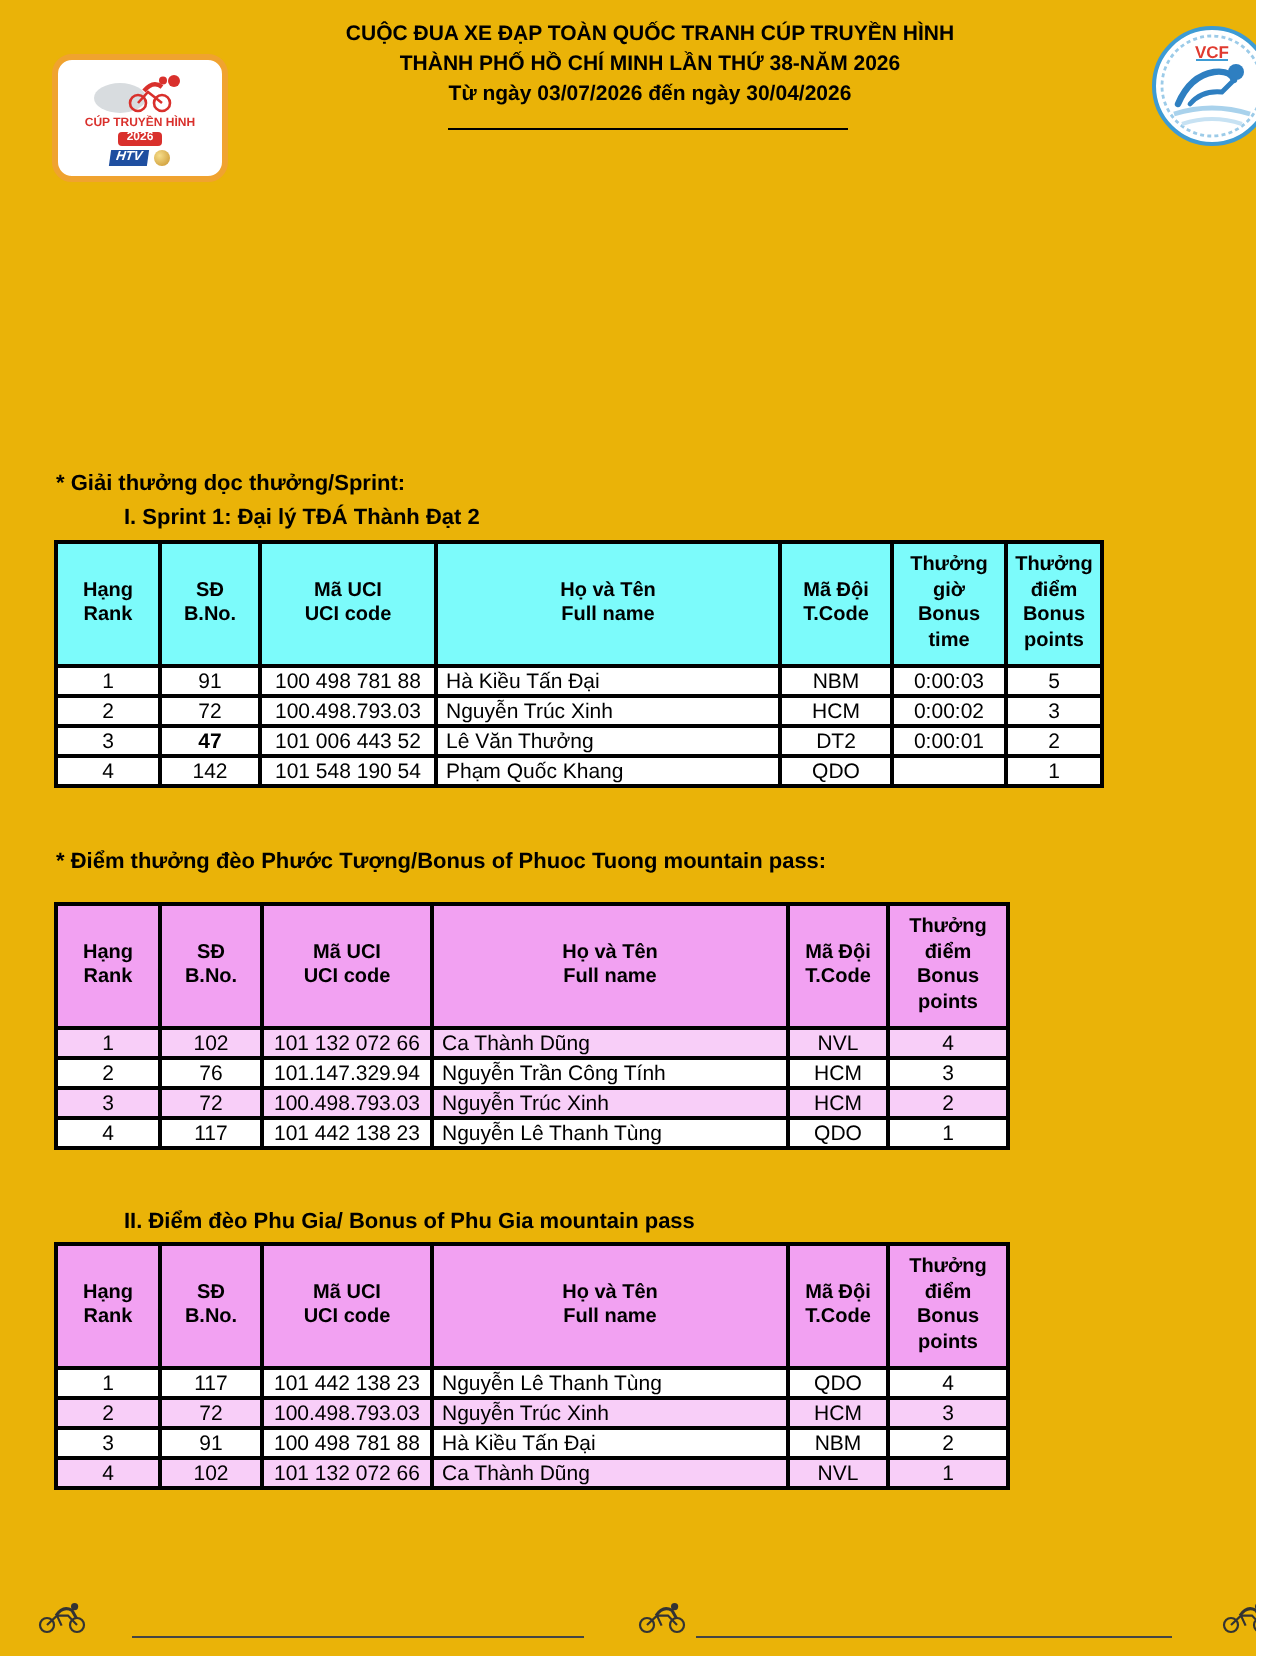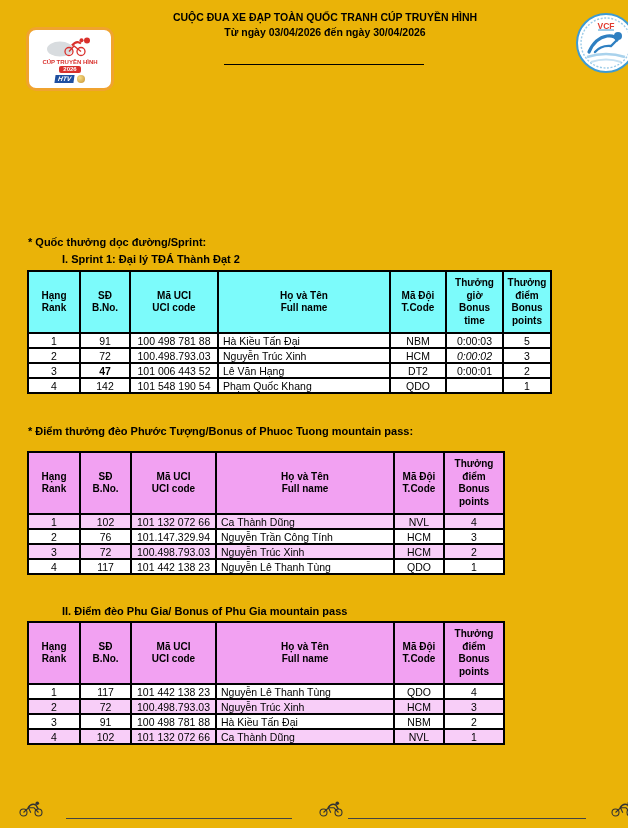--- a/index.html
+++ b/index.html
@@ -71,41 +71,42 @@
     <div class="ll-title">CÚP TRUYỀN HÌNH</div>
     <div class="ll-year">2026</div>
     <div class="ll-brands">
       <span class="htv">HTV</span>
       <span class="coin"></span>
     </div>
   </div>
 
   <div class="hdr-title">
     <div>CUỘC ĐUA XE ĐẠP TOÀN QUỐC TRANH CÚP TRUYỀN HÌNH</div>
-    <div>Từ ngày 03/04/2026 đến ngày 30/04/2026</div>
+    <div>THÀNH PHỐ HỒ CHÍ MINH LẦN THỨ 38-NĂM 2026</div>
+    <div>Từ ngày 03/07/2026 đến ngày 30/04/2026</div>
   </div>
   <div class="hdr-rule"></div>
 
   <div class="logo-right">
     <svg width="62" height="62" viewBox="0 0 62 62">
       <circle cx="31" cy="31" r="29" fill="#fff" stroke="#3D9BD4" stroke-width="2"></circle>
       <circle cx="31" cy="31" r="25" fill="none" stroke="#9CCBE8" stroke-width="1.4" stroke-dasharray="2 1.6"></circle>
       <text class="vcf-text" x="31" y="17" text-anchor="middle">VCF</text>
       <path d="M23 18 h16" stroke="#3D9BD4" stroke-width="1"></path>
       <g>
         <path d="M14 40 Q20 26 32 24 Q40 23 42 28" fill="none" stroke="#2E7FC1" stroke-width="3.2" stroke-linecap="round"></path>
         <circle cx="43" cy="24" r="4" fill="#2E7FC1"></circle>
         <path d="M20 40 Q26 33 36 34 L41 29" fill="none" stroke="#2E7FC1" stroke-width="2.4" stroke-linecap="round"></path>
         <path d="M12 45 Q31 39 50 45" fill="none" stroke="#A9D2EC" stroke-width="2.4"></path>
         <path d="M16 50 Q31 45 46 50" fill="none" stroke="#C7E2F3" stroke-width="2"></path>
       </g>
     </svg>
   </div>
 
-  <div class="sec" style="left:28px;top:236px">* Quốc thưởng dọc đường/Sprint:</div>
+  <div class="sec" style="left:28px;top:236px">* Giải thưởng dọc thưởng/Sprint:</div>
   <div class="sec" style="left:62px;top:253px">I. Sprint 1: Đại lý TĐÁ Thành Đạt 2</div>
   <div class="tblhost" style="left:27px;top:270px">
       <table class="grid" style="width: 495px;">
         <thead>
           <tr>
             <th style="width: 48px; background: rgb(124, 251, 251);">Hạng
 Rank</th>
             <th style="width: 46px; background: rgb(124, 251, 251);">SĐ
 B.No.</th>
             <th style="width: 84px; background: rgb(124, 251, 251);">Mã UCI
@@ -133,28 +134,28 @@
             <td style="background: rgb(255, 255, 255);">NBM</td>
             <td style="background: rgb(255, 255, 255);">0:00:03</td>
             <td style="background: rgb(255, 255, 255);">5</td>
           </tr>
           <tr>
             <td style="background: rgb(255, 255, 255);">2</td>
             <td style="background: rgb(255, 255, 255);">72</td>
             <td style="background: rgb(255, 255, 255);">100.498.793.03</td>
             <td class="left" style="background: rgb(255, 255, 255);">Nguyễn Trúc Xinh</td>
             <td style="background: rgb(255, 255, 255);">HCM</td>
-            <td style="background: rgb(255, 255, 255); font-style: italic;">0:00:02</td>
+            <td style="background: rgb(255, 255, 255);">0:00:02</td>
             <td style="background: rgb(255, 255, 255);">3</td>
           </tr>
           <tr>
             <td style="background: rgb(255, 255, 255);">3</td>
             <td style="background: rgb(255, 255, 255); font-weight: bold;">47</td>
             <td style="background: rgb(255, 255, 255);">101 006 443 52</td>
-            <td class="left" style="background: rgb(255, 255, 255);">Lê Văn Hạng</td>
+            <td class="left" style="background: rgb(255, 255, 255);">Lê Văn Thưởng</td>
             <td style="background: rgb(255, 255, 255);">DT2</td>
             <td style="background: rgb(255, 255, 255);">0:00:01</td>
             <td style="background: rgb(255, 255, 255);">2</td>
           </tr>
           <tr>
             <td style="background: rgb(255, 255, 255);">4</td>
             <td style="background: rgb(255, 255, 255);">142</td>
             <td style="background: rgb(255, 255, 255);">101 548 190 54</td>
             <td class="left" style="background: rgb(255, 255, 255);">Phạm Quốc Khang</td>
             <td style="background: rgb(255, 255, 255);">QDO</td>

